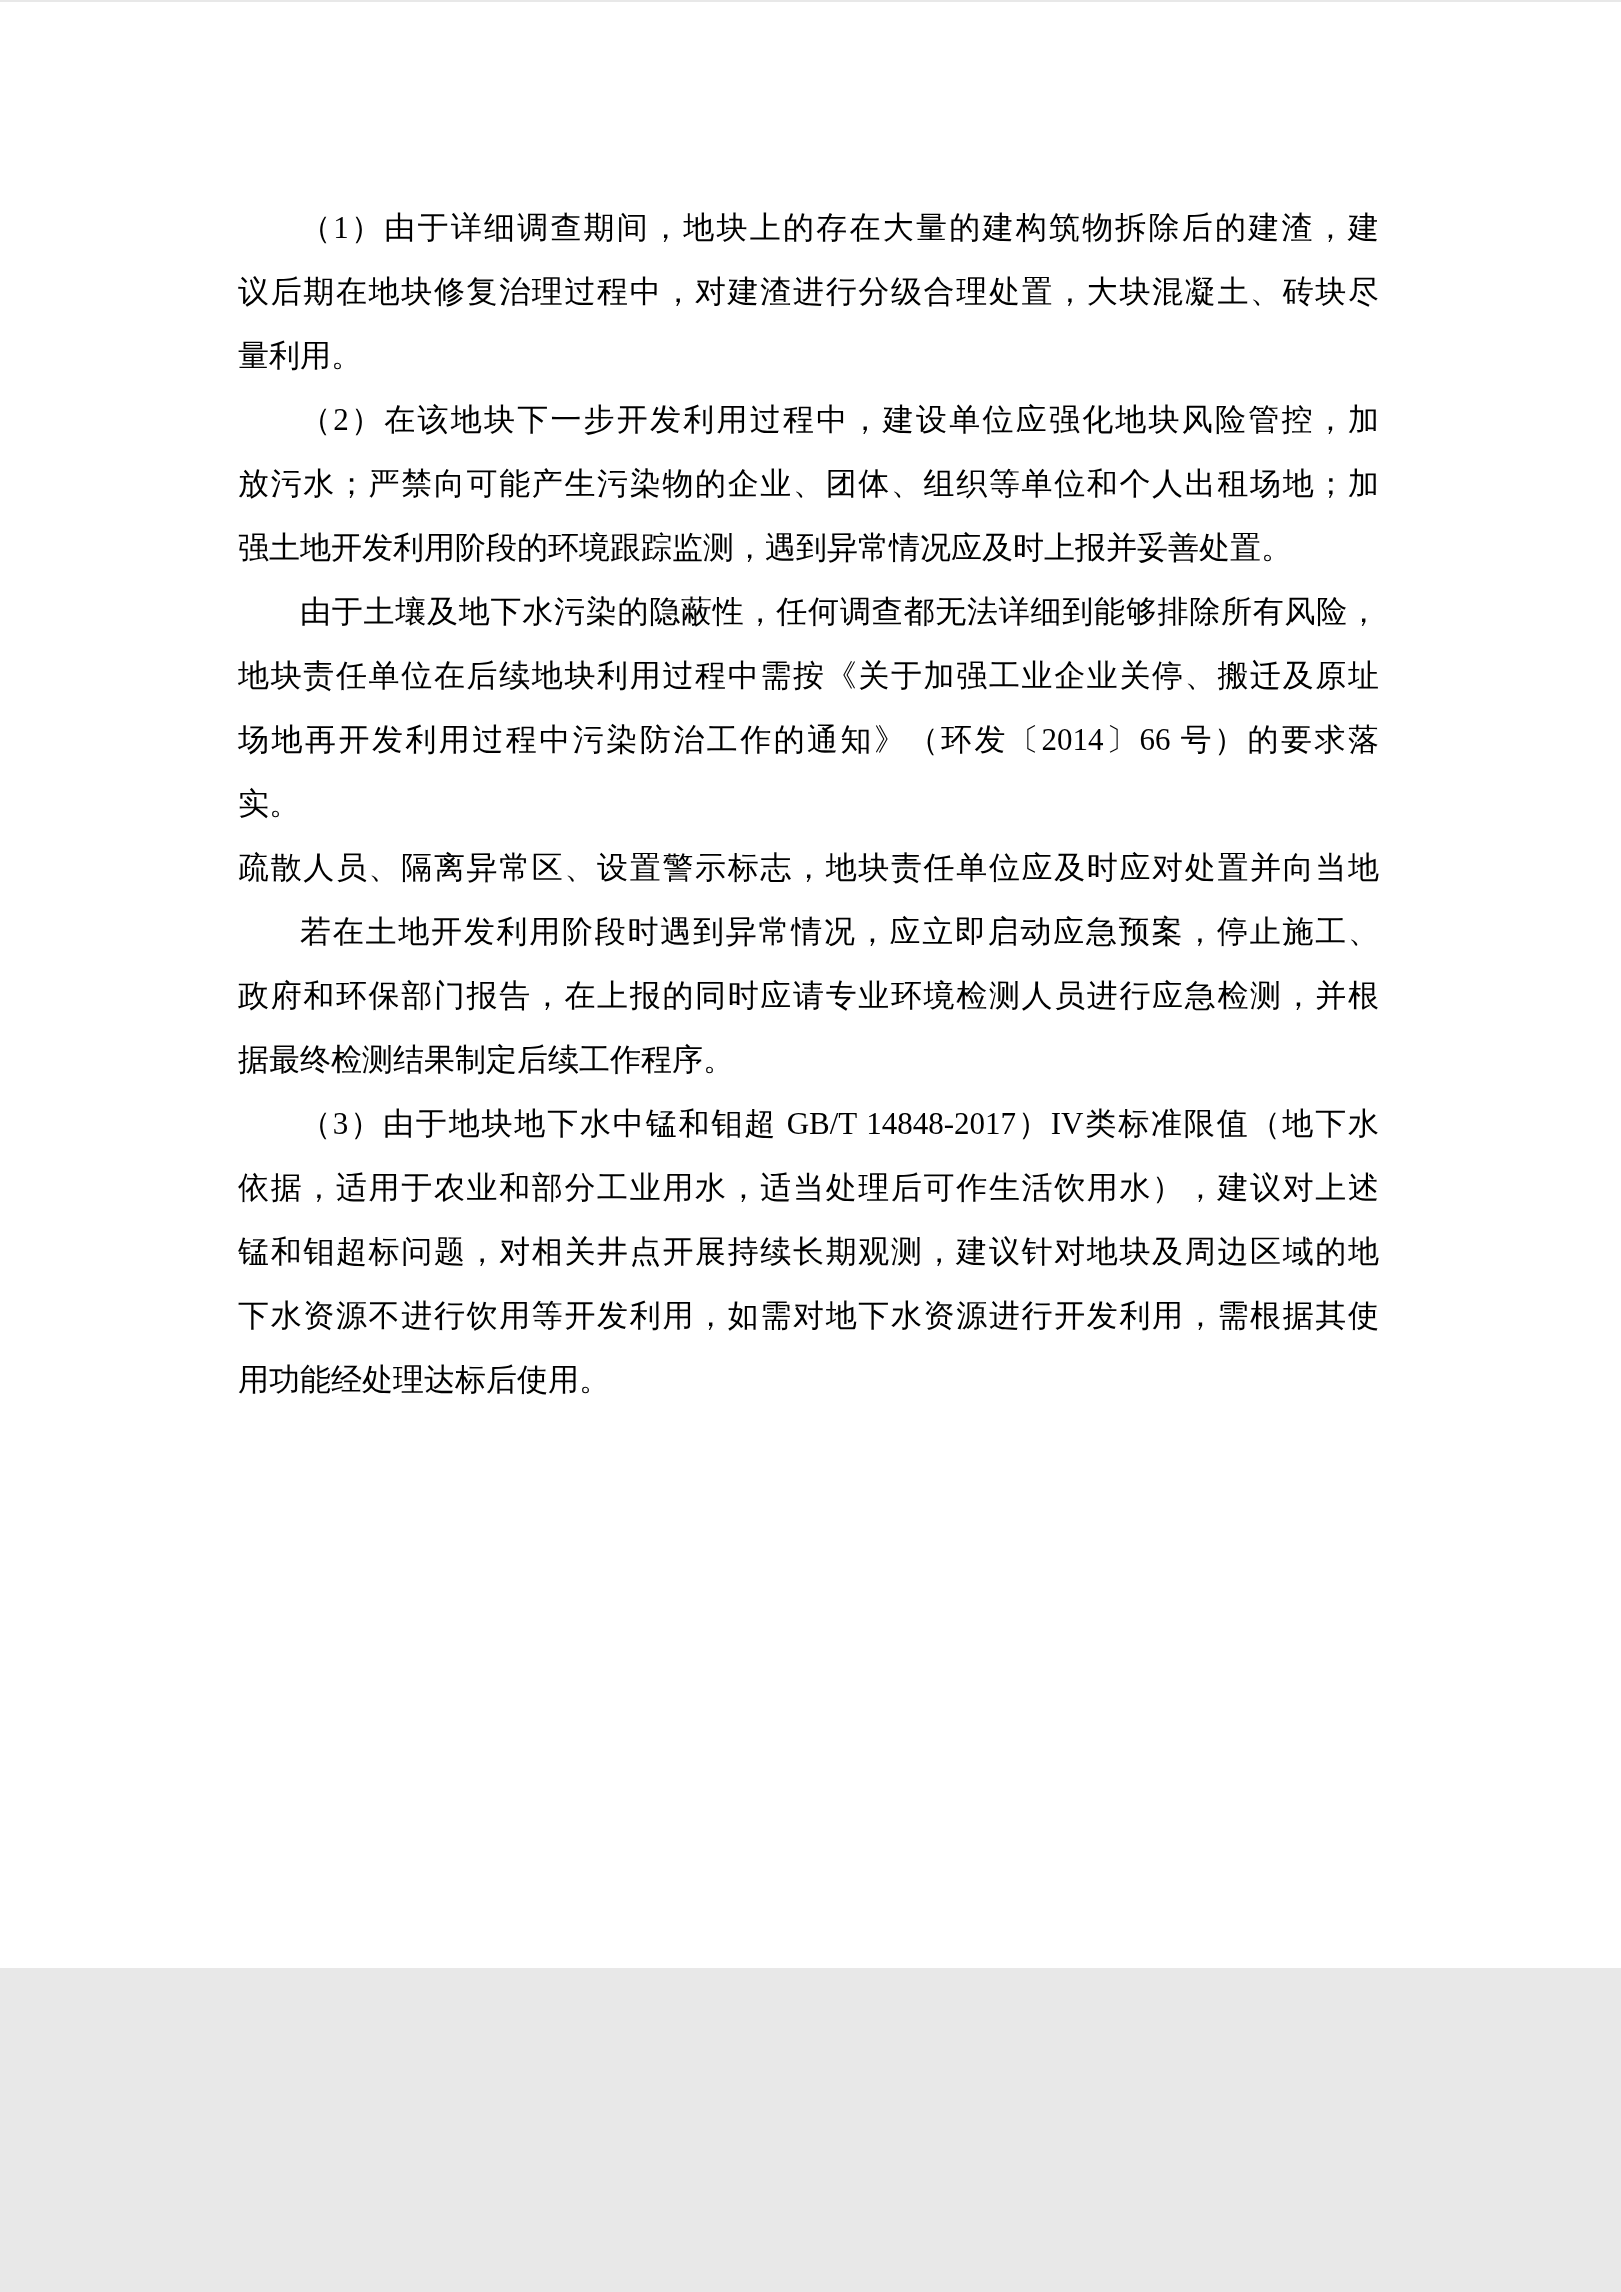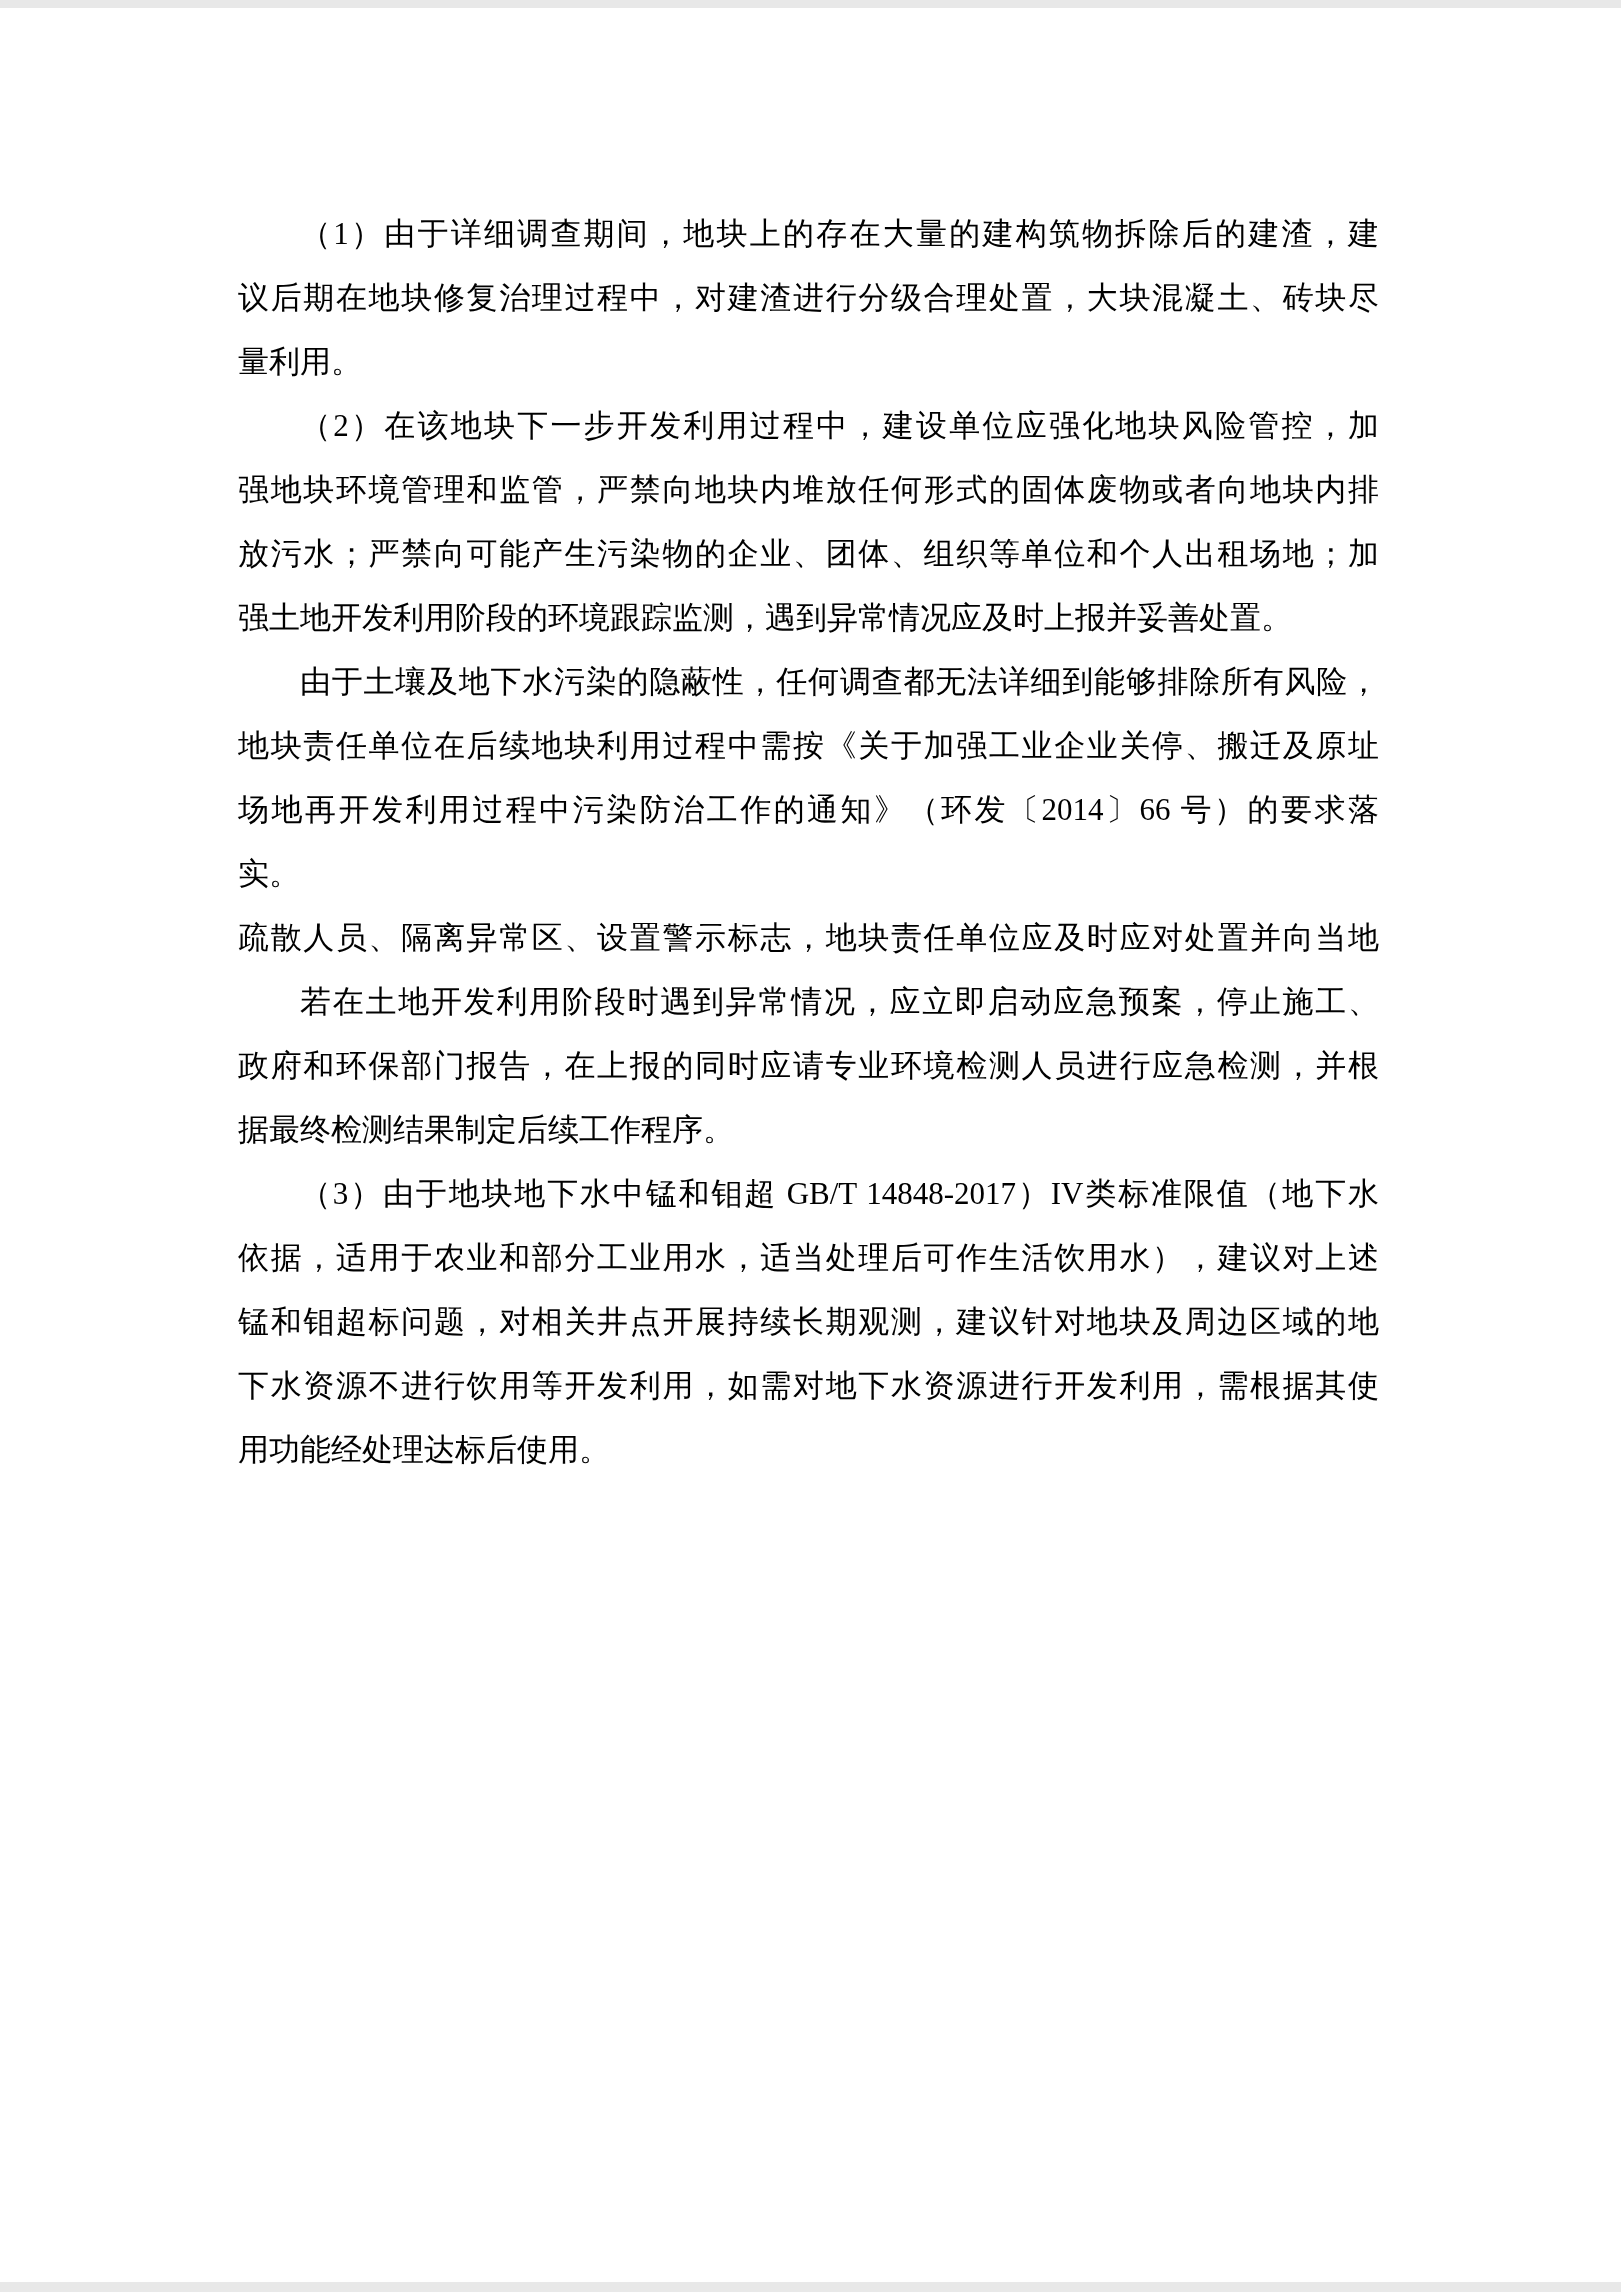--- a/index.html
+++ b/index.html
@@ -3,23 +3,23 @@
 <meta charset="utf-8">
 <style>
   html, body {
     margin: 0;
     padding: 0;
     background: #e8e8e8;
   }
   .page {
     position: relative;
     width: 1621px;
-    height: 2274px;
+    height: 1966px;
     background: #ffffff;
-    margin: 8px auto;
+    margin: 2px auto;
     overflow: hidden;
   }
   .text-block {
     position: absolute;
     left: 238px;
     top: 194px;
     width: 1141px;
     color: #000000;
     font-family: "Liberation Serif", "DejaVu Serif", serif;
     font-size: 31px;
@@ -43,21 +43,20 @@
 </style>
 </head>
 <body>
 
 <main class="page">
   <div class="text-block" id="text-block">
       <div class="line first-line">（1）由于详细调查期间，地块上的存在大量的建构筑物拆除后的建渣，建</div>
       <div class="line">议后期在地块修复治理过程中，对建渣进行分级合理处置，大块混凝土、砖块尽</div>
       <div class="line para-last">量利用。</div>
       <div class="line first-line">（2）在该地块下一步开发利用过程中，建设单位应强化地块风险管控，加</div>
-      <div class="line">强地块环境管理和监管，严禁向地块内堆放任何形式的固体废物或者向地块内排</div>
       <div class="line">放污水；严禁向可能产生污染物的企业、团体、组织等单位和个人出租场地；加</div>
       <div class="line para-last">强土地开发利用阶段的环境跟踪监测，遇到异常情况应及时上报并妥善处置。</div>
       <div class="line first-line">由于土壤及地下水污染的隐蔽性，任何调查都无法详细到能够排除所有风险，</div>
       <div class="line">地块责任单位在后续地块利用过程中需按《关于加强工业企业关停、搬迁及原址</div>
       <div class="line">场地再开发利用过程中污染防治工作的通知》（环发〔2014〕66 号）的要求落</div>
       <div class="line para-last">实。</div>
       <div class="line">疏散人员、隔离异常区、设置警示标志，地块责任单位应及时应对处置并向当地</div>
       <div class="line first-line">若在土地开发利用阶段时遇到异常情况，应立即启动应急预案，停止施工、</div>
       <div class="line">政府和环保部门报告，在上报的同时应请专业环境检测人员进行应急检测，并根</div>
       <div class="line para-last">据最终检测结果制定后续工作程序。</div>

